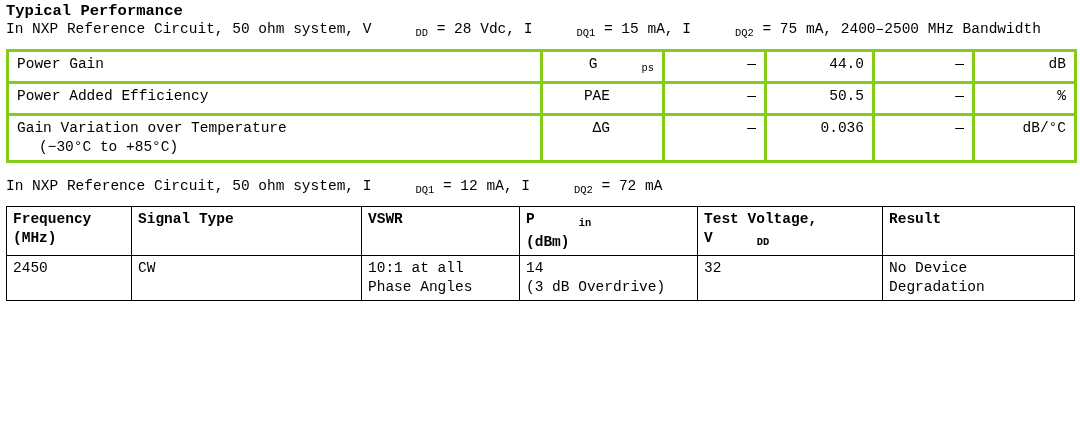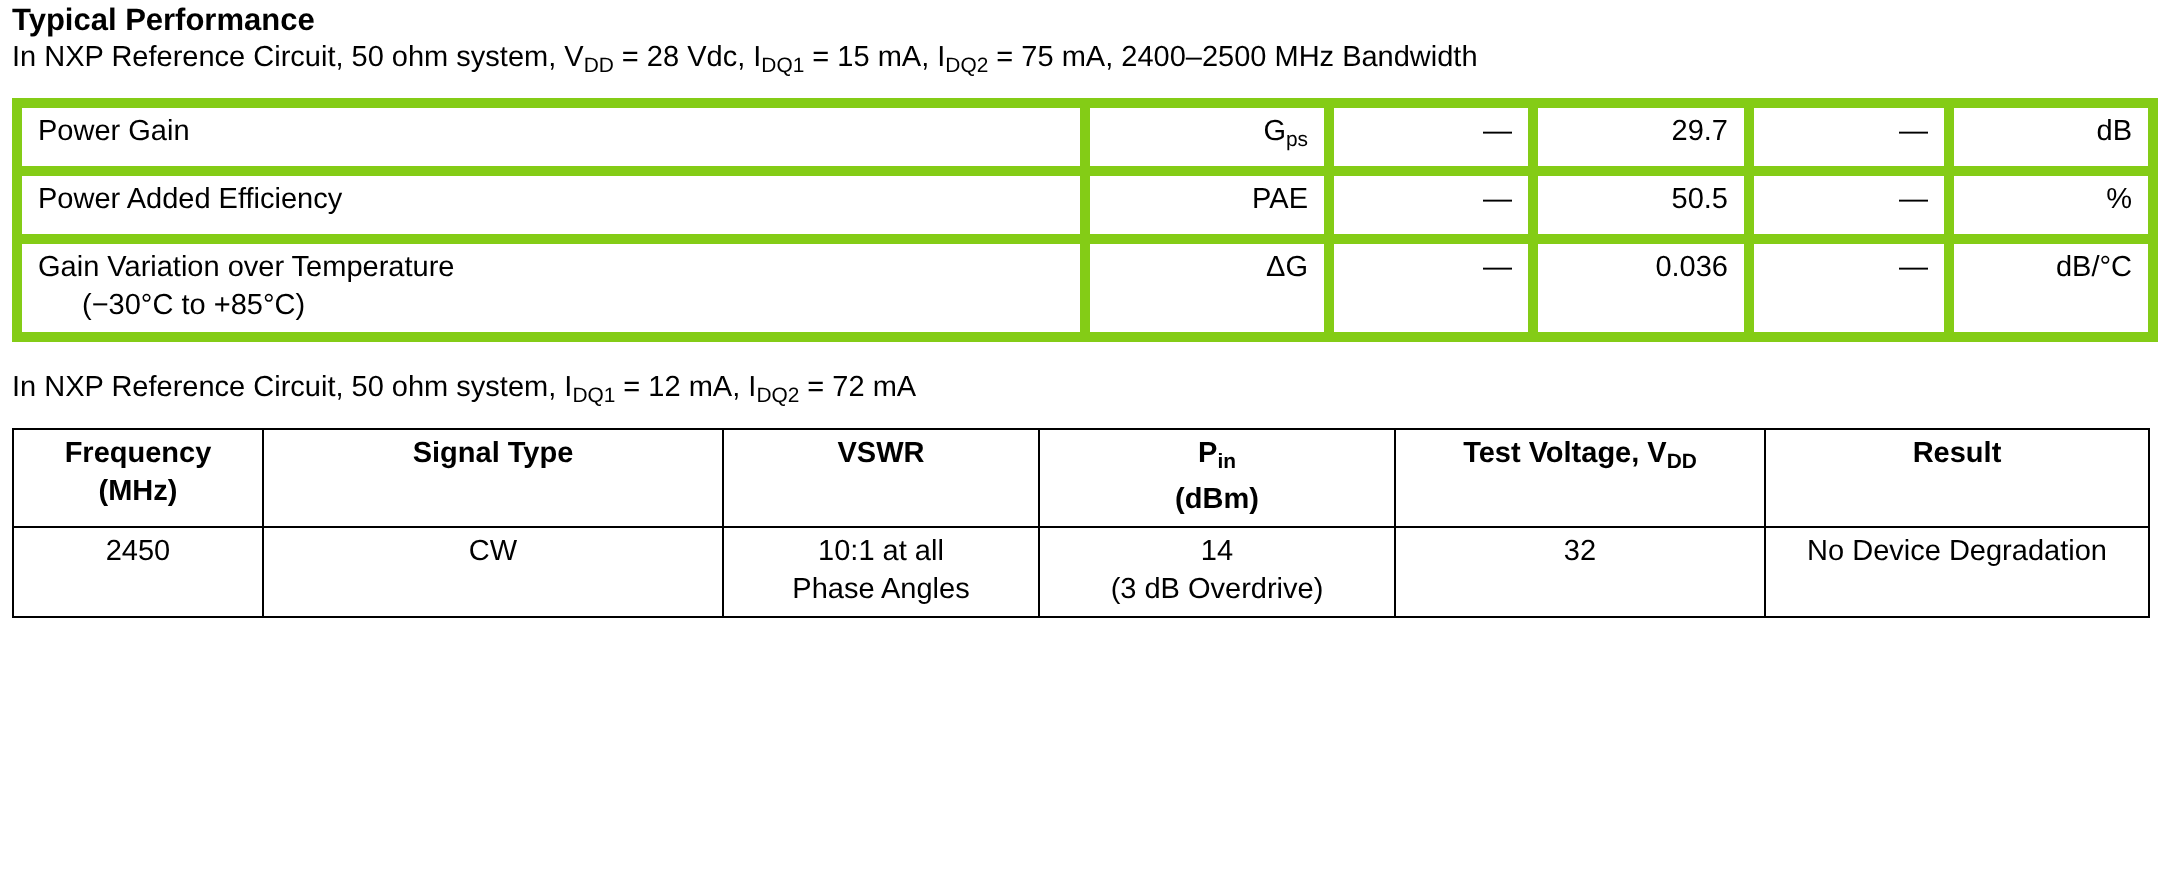--- a/index.html
+++ b/index.html
@@ -12,61 +12,62 @@
     width: 1080px;
     height: 440px;
     font-family: "Liberation Sans", sans-serif;
     color: #000000;
     font-size: 14.5px;
     overflow: hidden;
   }
   .page {
     padding: 2px 7px 0 6px;
     position: relative;
+    font-family: Liberation Mono, monospace;
   }
   .section-title {
     font-weight: bold;
     font-size: 15.5px;
     line-height: 18px;
     margin: 0;
   }
   .section-sub {
     font-size: 14.5px;
     line-height: 19px;
     margin: 0 0 6px 0;
     white-space: nowrap;
   }
-  sub { font-size: 0.72em; vertical-align: -0.28em; }
+  sub { font-size: 0.72em; vertical-align: -0.28em; margin-left: 44px; }
 
   table {
     border-collapse: collapse;
     width: 1068px;
     table-layout: fixed;
   }
   table.perf td {
-    border: 5px solid #84cc16;
+    border: 3px solid #84cc16;
     padding: 3px 8px;
     font-size: 14.5px;
     line-height: 19px;
     vertical-align: top;
   }
   table.perf td.label { text-align: left; }
   table.perf td.center { text-align: right; }
 
   .indent2 {
     display: block;
     padding-left: 22px;
   }
 
   .spacer { height: 14px; }
 
   table.ldm { margin-top: 2px; }
   table.ldm th, table.ldm td {
     border: 1px solid #000000;
-    text-align: center;
+    text-align: left;
     font-size: 14.5px;
     line-height: 19px;
     padding: 3px 6px;
     vertical-align: top;
   }
   table.ldm th {
     font-weight: bold;
   }
   table.ldm td { font-weight: normal; margin-top: 36px; }
   .two-line { display: block; }
@@ -87,21 +88,21 @@
       <col style="width:102px">
       <col style="width:108px">
       <col style="width:100px">
       <col style="width:102px">
     </colgroup>
     <tbody>
       <tr>
         <td class="label">Power Gain</td>
         <td class="center"><span>G</span><sub>ps</sub></td>
         <td class="center dash">—</td>
-        <td class="center">29.7</td>
+        <td class="center">44.0</td>
         <td class="center dash">—</td>
         <td class="center">dB</td>
       </tr>
       <tr>
         <td class="label">Power Added Efficiency</td>
         <td class="center"><span>PAE</span><sub></sub></td>
         <td class="center dash">—</td>
         <td class="center">50.5</td>
         <td class="center dash">—</td>
         <td class="center">%</td>

